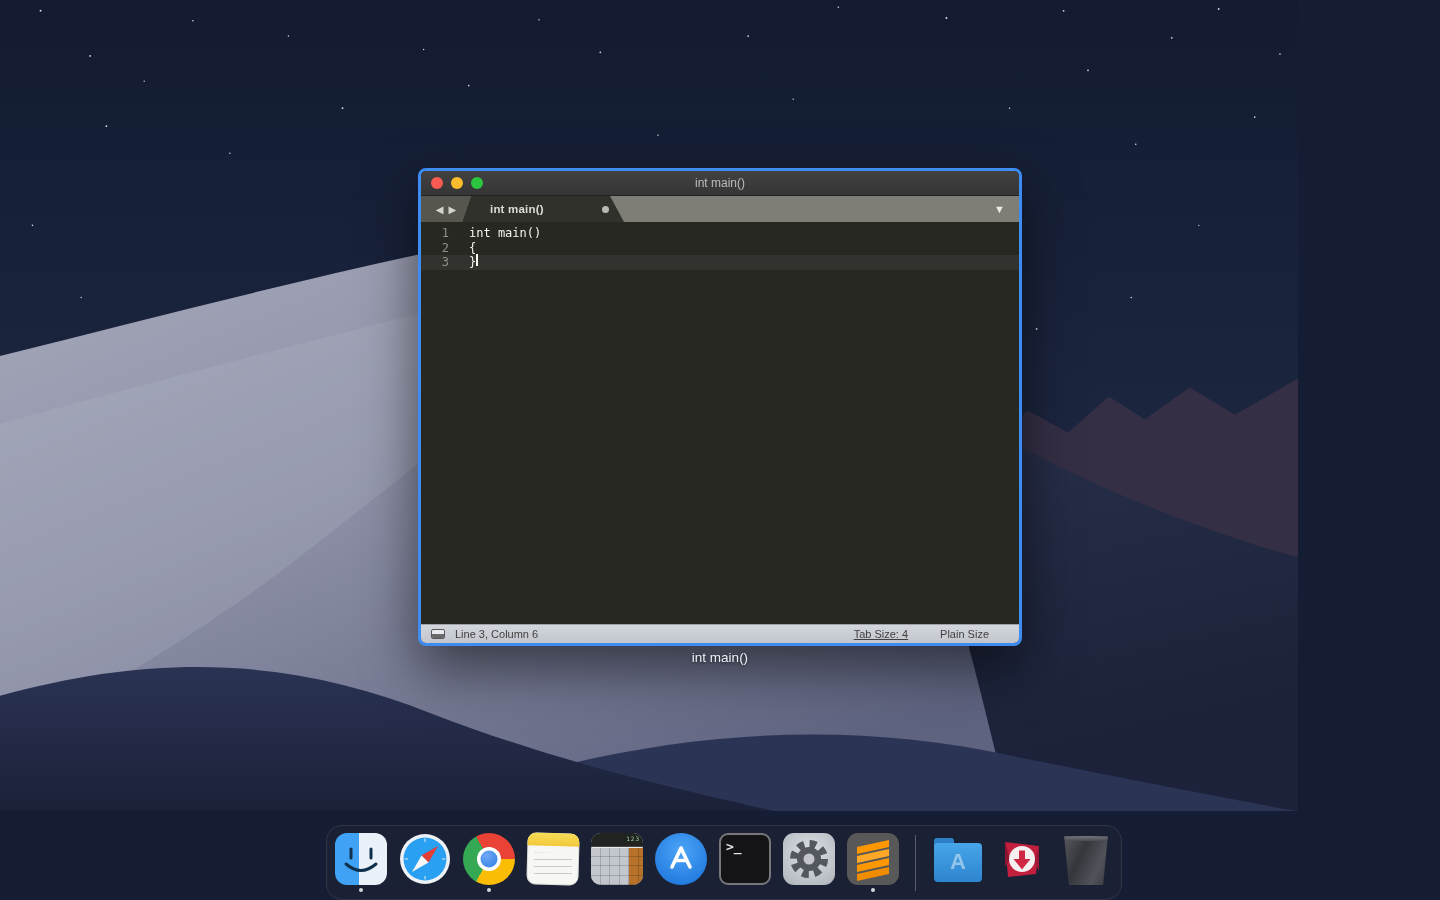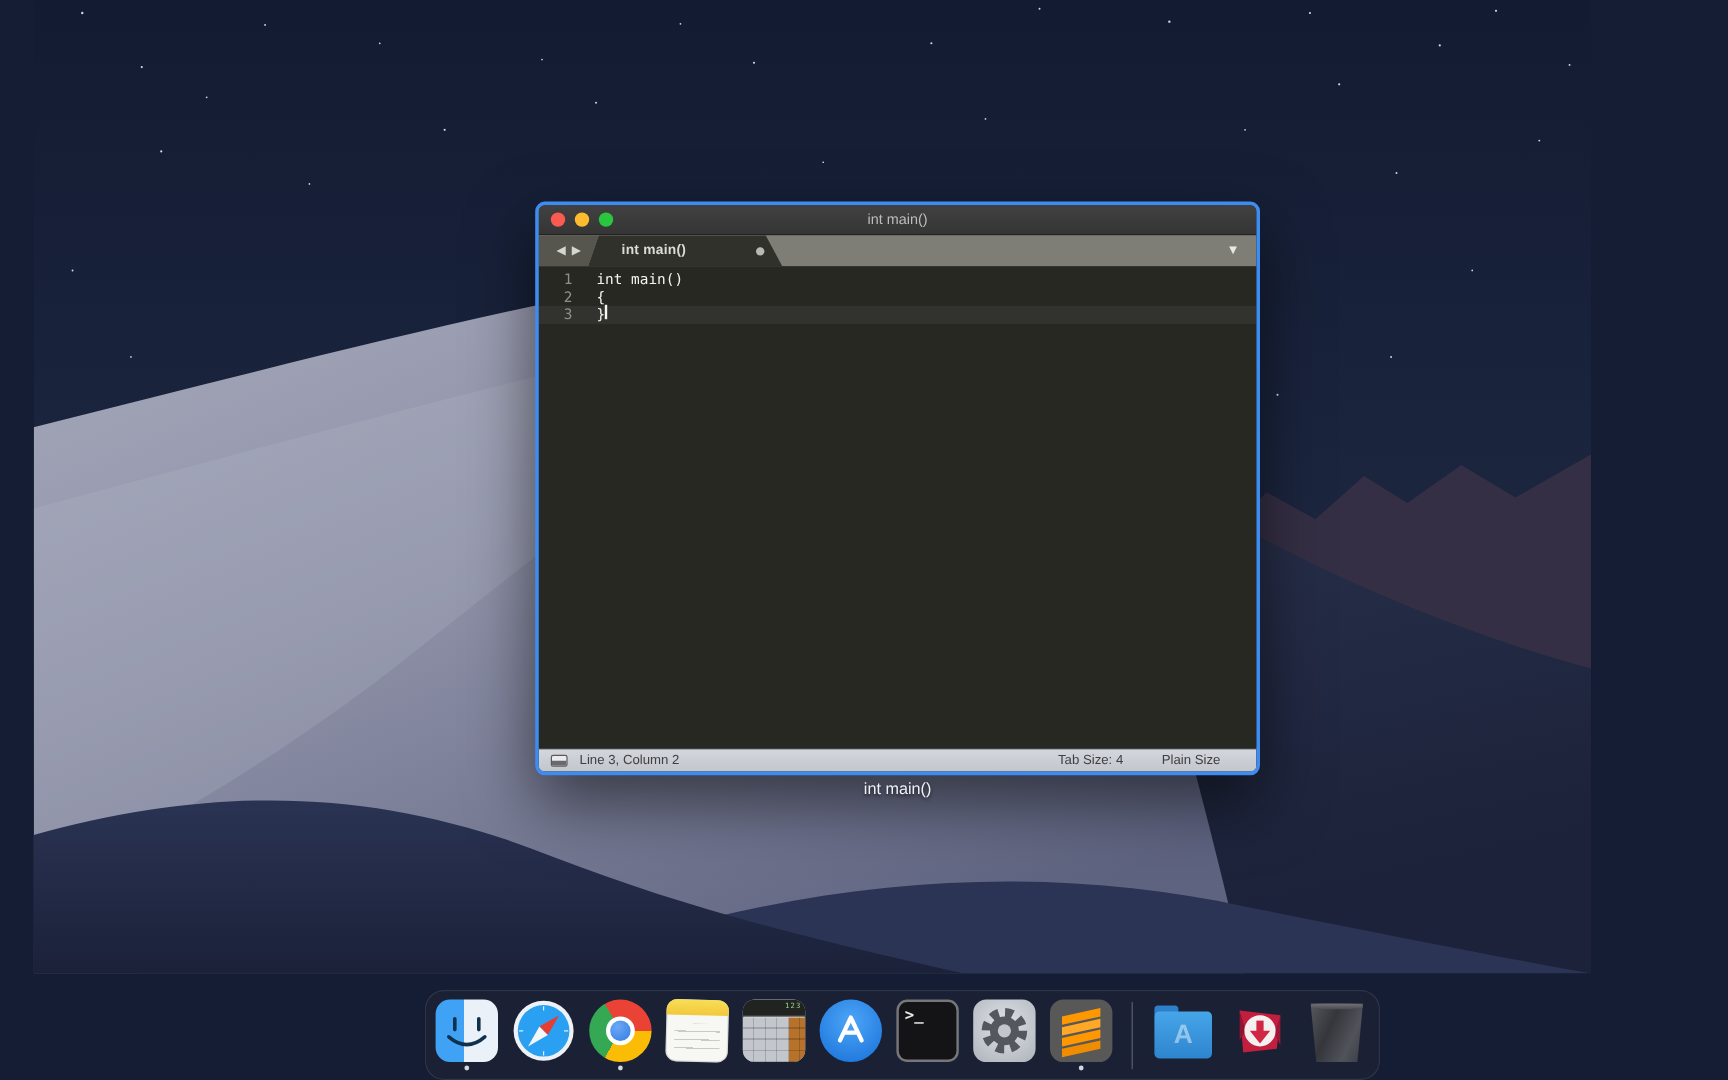--- a/index.html
+++ b/index.html
@@ -1,18 +1,18 @@
 <!DOCTYPE html>
 <html><head>
 <meta charset="utf-8">
 <style>
   * { margin:0; padding:0; box-sizing:border-box; }
   html,body { width:1440px; height:900px; overflow:hidden; background:#141d33;
               font-family:"Liberation Sans", sans-serif; }
-  .desktop { position:relative; width:1298px; height:900px; overflow:hidden;margin-left:28px; }
+  .desktop { position:relative; width:1298px; height:900px; overflow:hidden; }
   .wallpaper { position:absolute; inset:0; }
 
   
   .window {
     position:absolute; left:418px; top:168px; width:604px; height:478px;
     border:3px solid #3e8cf2; border-radius:8px;
     box-shadow:0 22px 55px rgba(0,0,0,.55);
     overflow:hidden; background:#272822;
   }
   .titlebar {
@@ -73,21 +73,21 @@
   }
   .panel-icon {
     width:14px; height:10px; border:1px solid #5a5a5a; border-radius:2px;
     margin:0 10px 0 10px; position:relative; background:#e9ebee;
   }
   .panel-icon::after {
     content:""; position:absolute; left:0; right:0; bottom:0; height:4px;
     background:#6a6a6a; border-radius:0 0 1px 1px;
   }
   .sb-spacer { flex:1; }
-  .sb-right { margin-right:32px; }
+  .sb-right { margin-right:32px;text-decoration:underline; }
   .sb-syntax { margin-right:30px; }
 
   .window-caption {
     position:absolute; left:418px; width:604px; top:650px; text-align:center;
     color:#eef1f6; font-size:13.5px; text-shadow:0 1px 3px rgba(0,0,0,.6);
   }
 
   
   .dock {
     position:absolute; left:326px; top:825px; width:796px; height:75px;
@@ -273,21 +273,21 @@
       </div>
       <div class="code-line current">
         <span class="gutter">3</span>
         <span class="code-text">}</span>
           <span class="caret"></span>
       </div>
     </div>
 
     <div class="statusbar">
       <div class="panel-icon"></div>
-      <span>Line 3, Column 2</span>
+      <span>Line 3, Column 6</span>
       <span class="sb-spacer"></span>
       <span class="sb-right">Tab Size: 4</span>
       <span class="sb-syntax">Plain Size</span>
     </div>
   </div>
 
   <div class="window-caption">int main()</div>
 
   <div class="dock">
 

